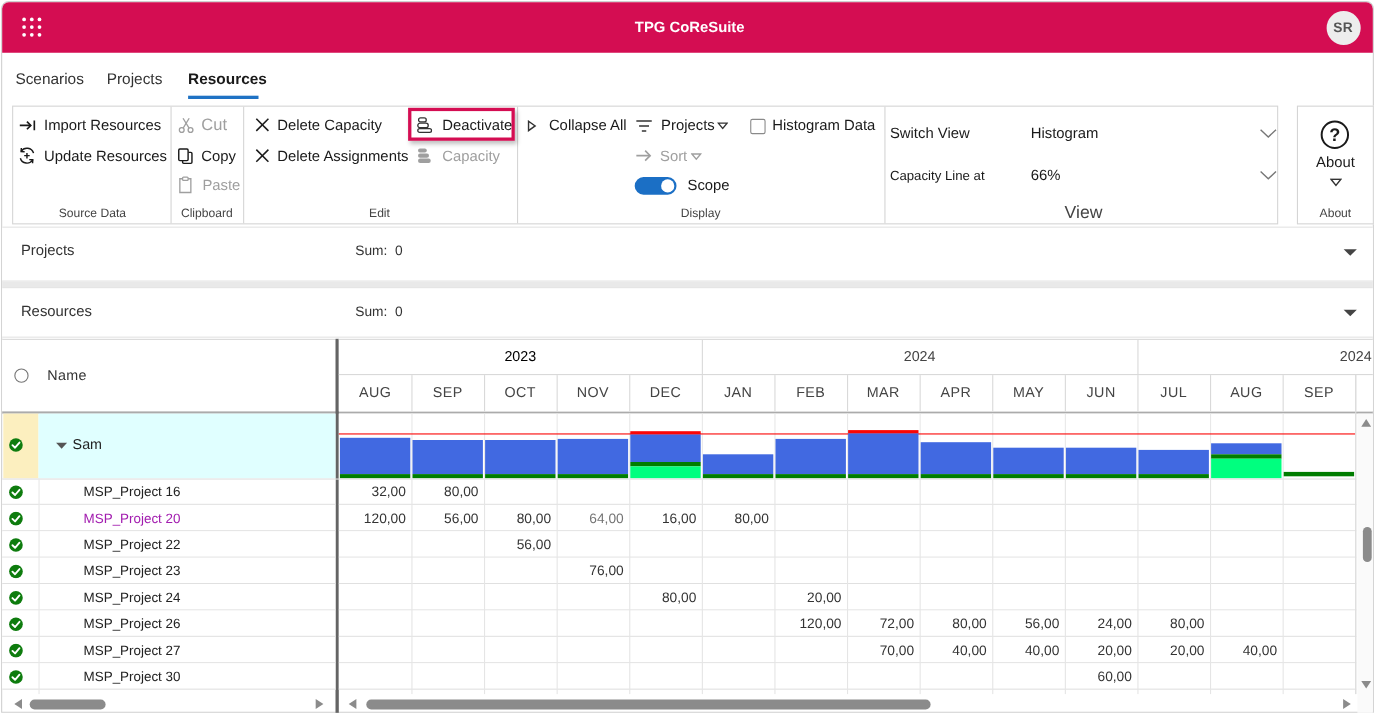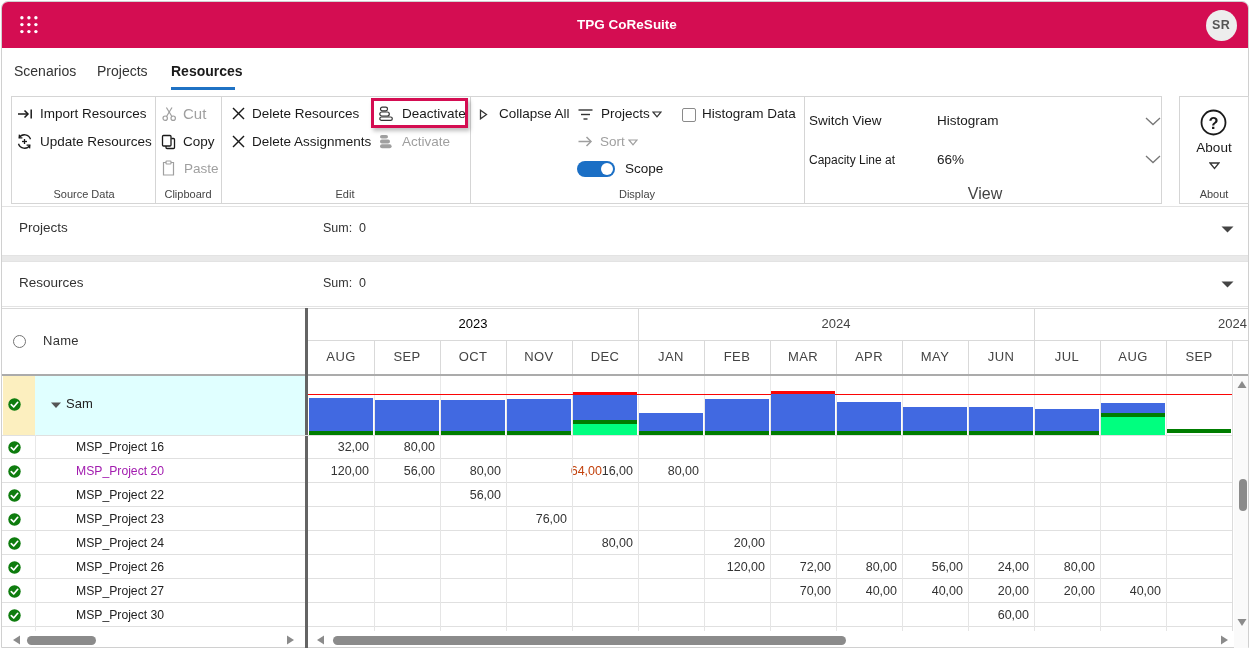--- a/index.html
+++ b/index.html
@@ -65,39 +65,39 @@
 <svg style="left:161px;top:160px" width="15" height="17" viewBox="0 0 15 17" fill="none" stroke="#9f9f9f" stroke-width="1.2">
 <path d="M5 2.5 L2.5 2.5 L2.5 15 L12.5 15 L12.5 2.5 L10 2.5"></path>
       <rect x="5" y="1" width="5" height="3" rx="0.8"></rect>
     </svg>
 <div class="t" style="left:184px;top:158px;height:22px;line-height:22px;font-size:13.5px;color:#9f9f9f;">Paste</div>
 <div class="t" style="left:188px;top:186px;height:16px;line-height:16px;transform:translateX(-50%);font-size:11px;color:#444;">Clipboard</div>
 <svg style="left:232px;top:107px" width="13" height="13" viewBox="0 0 13 13" stroke="#1a1a1a" stroke-width="1.4">
       <line x1="1" y1="1" x2="12" y2="12"></line>
       <line x1="12" y1="1" x2="1" y2="12"></line>
     </svg>
-<div class="t" style="left:252px;top:103px;height:22px;line-height:22px;font-size:13.5px;">Delete Resources</div>
+<div class="t" style="left:252px;top:103px;height:22px;line-height:22px;font-size:13.5px;">Delete Capacity</div>
 <svg style="left:232px;top:135px" width="13" height="13" viewBox="0 0 13 13" stroke="#1a1a1a" stroke-width="1.4">
       <line x1="1" y1="1" x2="12" y2="12"></line>
       <line x1="12" y1="1" x2="1" y2="12"></line>
     </svg>
 <div class="t" style="left:252px;top:131px;height:22px;line-height:22px;font-size:13.5px;">Delete Assignments</div>
 <div style="left:371px;top:98px;width:97px;height:30px;border:3px solid #d40d52;background:#fff;box-shadow:2px 3px 4px rgba(0,0,0,0.25);"></div>
 <svg style="left:379px;top:105px" width="14" height="17" viewBox="0 0 14 17" fill="none" stroke="#333" stroke-width="1.2">
 <rect x="1.5" y="2.2" width="7" height="3.6" rx="1.8"></rect>
       <rect x="0.8" y="7" width="9.5" height="4" rx="2"></rect>
       <rect x="0.8" y="12" width="12.5" height="3.4" rx="1.7"></rect>
     </svg>
 <div class="t" style="left:402px;top:103px;height:22px;line-height:22px;font-size:13.5px;">Deactivate</div>
 <svg style="left:380px;top:134px" width="13" height="15" viewBox="0 0 13 15" fill="#9f9f9f">
 <rect x="0" y="1" width="8" height="3.6" rx="1.8"></rect>
       <rect x="0" y="5.6" width="10" height="3.8" rx="1.9"></rect>
       <rect x="0" y="10.2" width="11.6" height="4" rx="2"></rect>
     </svg>
-<div class="t" style="left:402px;top:131px;height:22px;line-height:22px;font-size:13.5px;color:#9f9f9f;">Activate</div>
+<div class="t" style="left:402px;top:131px;height:22px;line-height:22px;font-size:13.5px;color:#9f9f9f;">Capacity</div>
 <div class="t" style="left:345px;top:186px;height:16px;line-height:16px;transform:translateX(-50%);font-size:11px;color:#444;">Edit</div>
 <svg style="left:479px;top:109px" width="9" height="11" viewBox="0 0 9 11" fill="none" stroke="#333" stroke-width="1.3">
       <path d="M1.5 1.2 L7.5 5.5 L1.5 9.8 Z"></path>
     </svg>
 <div class="t" style="left:499px;top:103px;height:22px;line-height:22px;font-size:13.5px;">Collapse All</div>
 <svg style="left:578px;top:108px" width="15" height="13" viewBox="0 0 15 13" stroke="#333" stroke-width="1.4">
       <line x1="0.5" y1="2" x2="14.5" y2="2"></line>
       <line x1="3" y1="6.5" x2="12" y2="6.5"></line>
       <line x1="5.5" y1="11" x2="9.5" y2="11"></line>
     </svg>
@@ -261,21 +261,21 @@
 <div style="left:2px;top:459.0px;width:302.5px;height:24px;background:#fff;border-bottom:1px solid #e0e0e0;"></div>
 <svg style="left:8.1px;top:464.5px" width="13" height="13" viewBox="0 0 13 13">
       <circle cx="6.5" cy="6.5" r="6.2" fill="#0e7c0e"></circle>
       <path d="M3.3 6.7 L5.7 9 L9.7 4.3" fill="none" stroke="#fff" stroke-width="1.7" stroke-linecap="round" stroke-linejoin="round"></path>
     </svg>
 <div class="t" style="left:76px;top:460.0px;height:22px;line-height:22px;font-size:12.2px;color:#a21caf;">MSP_Project 20</div>
 <div style="left:308px;top:459.0px;width:925px;height:24px;background:#fff;border-bottom:1px solid #e0e0e0;"></div>
 <div class="t" style="left:369px;top:460.0px;height:22px;line-height:22px;transform:translateX(-100%);font-size:12.5px;color:#333;">120,00</div>
 <div class="t" style="left:435px;top:460.0px;height:22px;line-height:22px;transform:translateX(-100%);font-size:12.5px;color:#333;">56,00</div>
 <div class="t" style="left:501px;top:460.0px;height:22px;line-height:22px;transform:translateX(-100%);font-size:12.5px;color:#333;">80,00</div>
-<div class="t" style="left:567px;top:460.0px;height:22px;line-height:22px;transform:translateX(-100%);font-size:12.5px;color:#c2410c;margin-left:35px;">64,00</div>
+<div class="t" style="left:567px;top:460.0px;height:22px;line-height:22px;transform:translateX(-100%);font-size:12.5px;color:#737373;">64,00</div>
 <div class="t" style="left:633px;top:460.0px;height:22px;line-height:22px;transform:translateX(-100%);font-size:12.5px;color:#333;">16,00</div>
 <div class="t" style="left:699px;top:460.0px;height:22px;line-height:22px;transform:translateX(-100%);font-size:12.5px;color:#333;">80,00</div>
 <div style="left:2px;top:483.0px;width:302.5px;height:24px;background:#fff;border-bottom:1px solid #e0e0e0;"></div>
 <svg style="left:8.1px;top:488.5px" width="13" height="13" viewBox="0 0 13 13">
       <circle cx="6.5" cy="6.5" r="6.2" fill="#0e7c0e"></circle>
       <path d="M3.3 6.7 L5.7 9 L9.7 4.3" fill="none" stroke="#fff" stroke-width="1.7" stroke-linecap="round" stroke-linejoin="round"></path>
     </svg>
 <div class="t" style="left:76px;top:484.0px;height:22px;line-height:22px;font-size:12.2px;color:#222;">MSP_Project 22</div>
 <div style="left:308px;top:483.0px;width:925px;height:24px;background:#fff;border-bottom:1px solid #e0e0e0;"></div>
 <div class="t" style="left:501px;top:484.0px;height:22px;line-height:22px;transform:translateX(-100%);font-size:12.5px;color:#333;">56,00</div>

